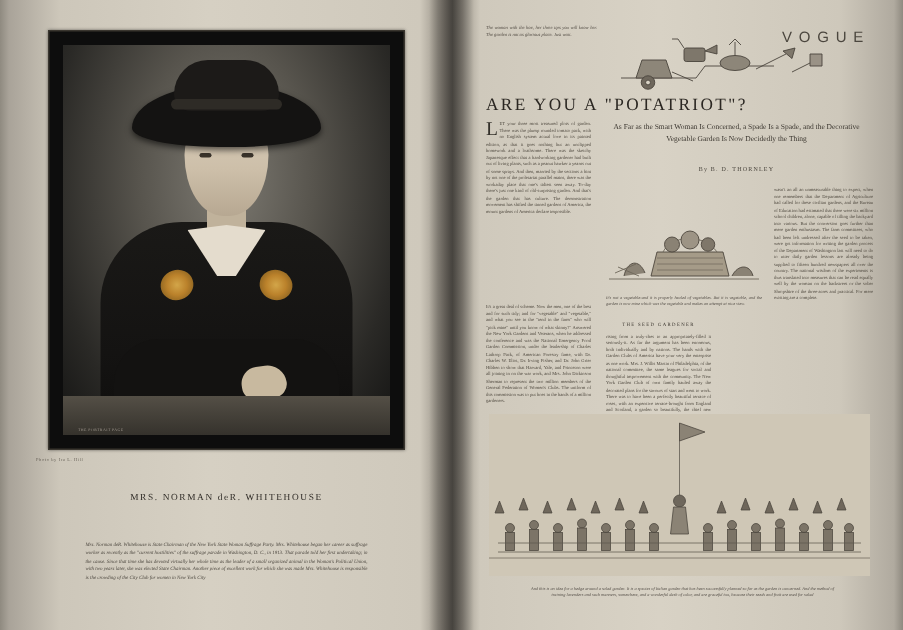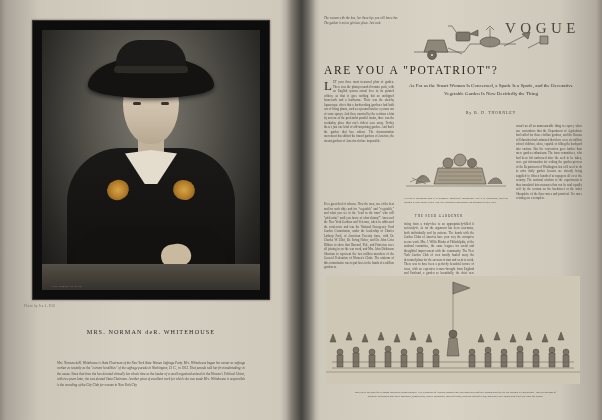--- a/index.html
+++ b/index.html
@@ -190,24 +190,24 @@
   .page-right {
     position: absolute;
     left: 312px; top: 6px;
     width: 282px; height: 408px;
     box-sizing: border-box;
     padding: 8px 10px;
   }
   .masthead {
     position: absolute;
     right: 14px; top: 14px;
-    font-size: 15px;
+    font-size: 10px;
     letter-spacing: 4.5px;
     color: #4b463e;
-    font-family: Liberation Serif, serif;
+    font-family: Liberation Sans, sans-serif;
   }
   .top-note {
     position: absolute;
     left: 12px; top: 10px;
     width: 74px;
     font-size: 3.1px;
     line-height: 4.6px;
     text-align: justify;
     color: #514b43;
     font-style: italic;

